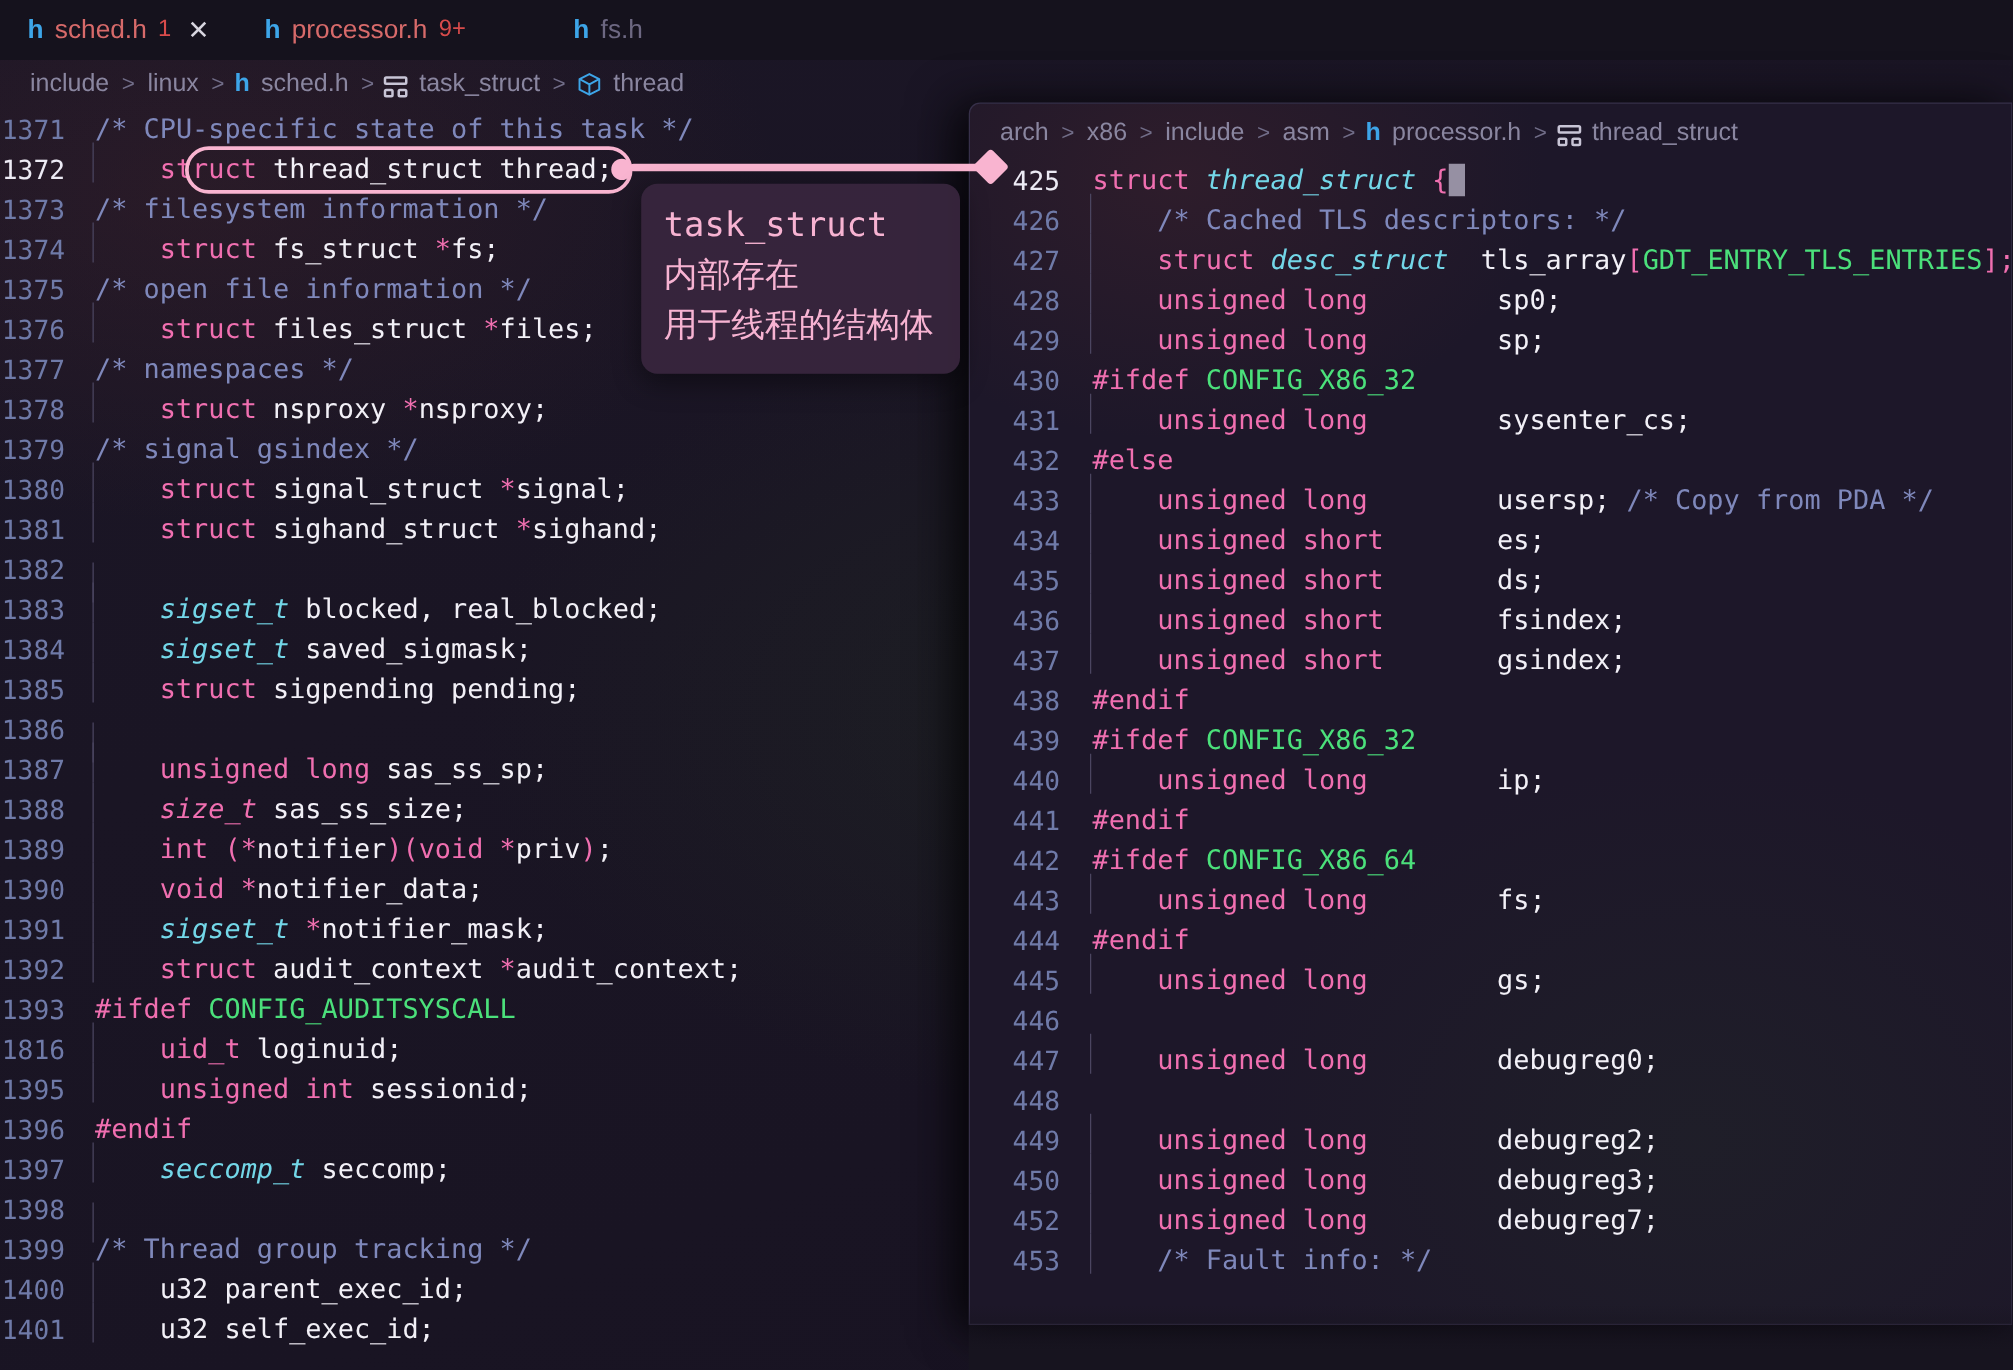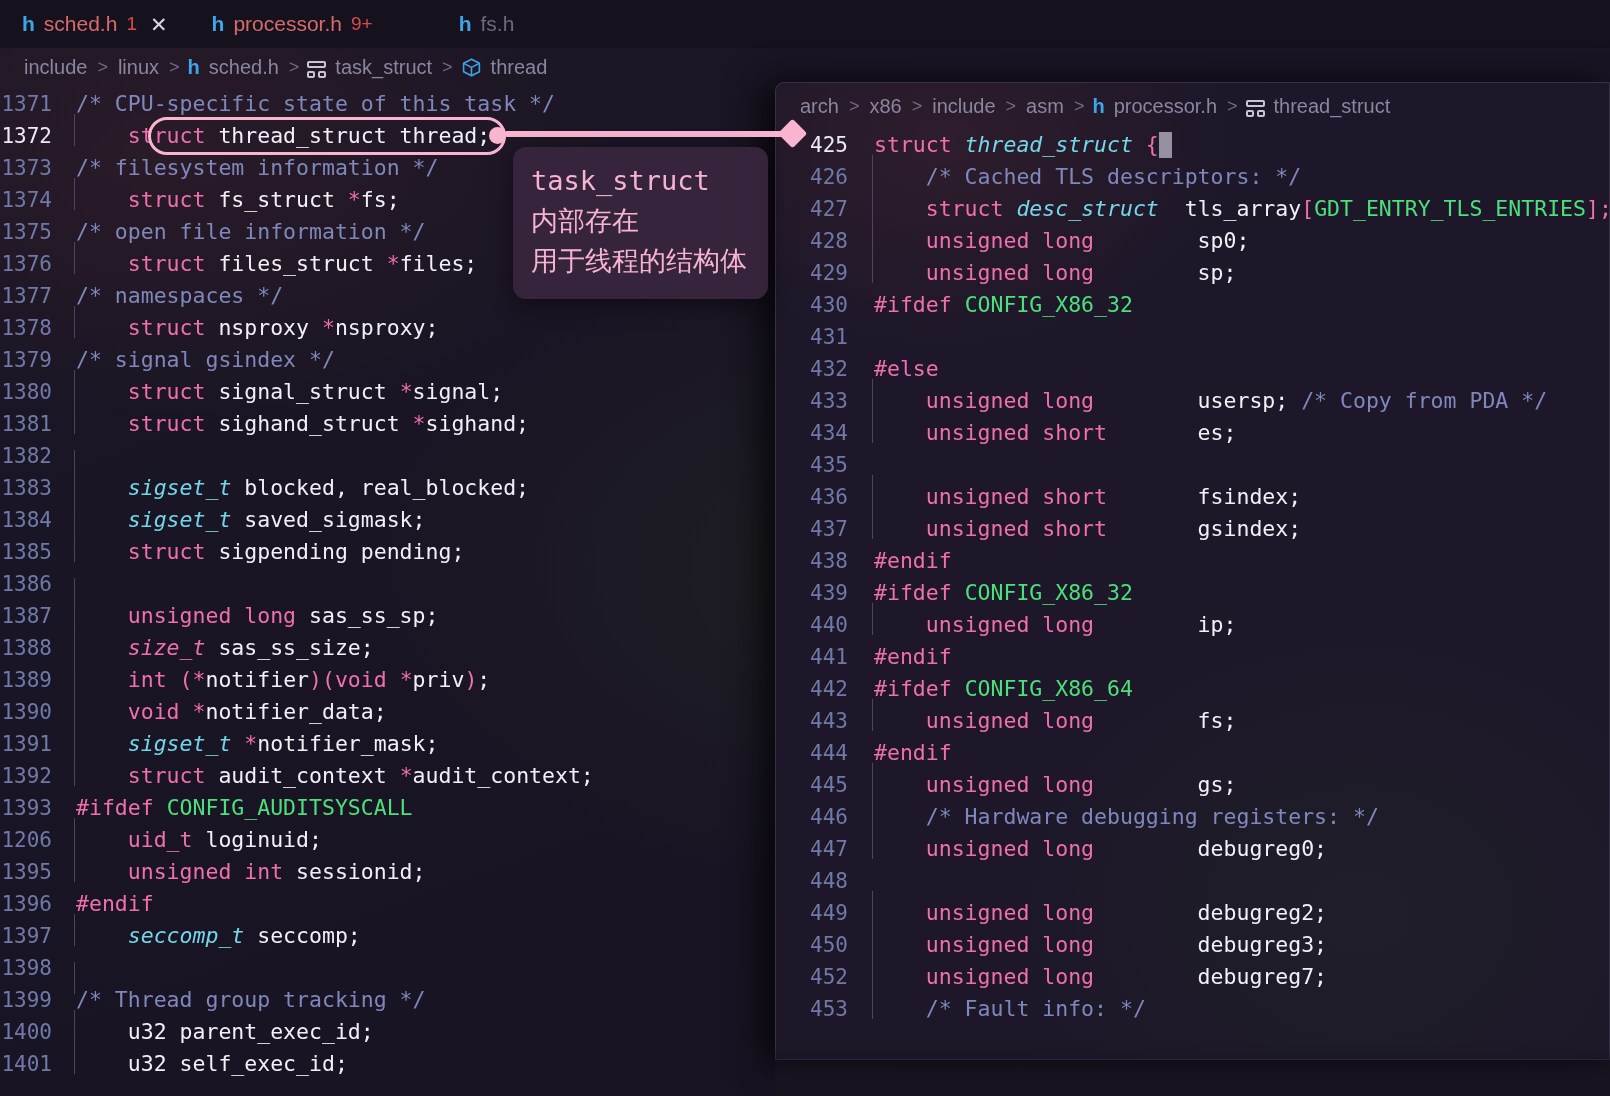--- a/index.html
+++ b/index.html
@@ -291,21 +291,21 @@
         <div class="line"><span class="lno">1384</span><span class="ltext"><span class="ig"></span><span class="">    </span><span class="t">sigset_t</span><span class="id"> saved_sigmask;</span></span></div>
         <div class="line"><span class="lno">1385</span><span class="ltext"><span class="ig"></span><span class="">    </span><span class="k">struct</span><span class="id"> sigpending pending;</span></span></div>
         <div class="line"><span class="lno">1386</span><span class="ltext"><span class="ig"></span></span></div>
         <div class="line"><span class="lno">1387</span><span class="ltext"><span class="ig"></span><span class="">    </span><span class="k">unsigned long</span><span class="id"> sas_ss_sp;</span></span></div>
         <div class="line"><span class="lno">1388</span><span class="ltext"><span class="ig"></span><span class="">    </span><span class="ki">size_t</span><span class="id"> sas_ss_size;</span></span></div>
         <div class="line"><span class="lno">1389</span><span class="ltext"><span class="ig"></span><span class="">    </span><span class="k">int</span><span class="id"> </span><span class="pn">(*</span><span class="id">notifier</span><span class="pn">)(</span><span class="k">void</span><span class="id"> </span><span class="pn">*</span><span class="id">priv</span><span class="pn">)</span><span class="id">;</span></span></div>
         <div class="line"><span class="lno">1390</span><span class="ltext"><span class="ig"></span><span class="">    </span><span class="k">void</span><span class="id"> </span><span class="pn">*</span><span class="id">notifier_data;</span></span></div>
         <div class="line"><span class="lno">1391</span><span class="ltext"><span class="ig"></span><span class="">    </span><span class="t">sigset_t</span><span class="id"> </span><span class="pn">*</span><span class="id">notifier_mask;</span></span></div>
         <div class="line"><span class="lno">1392</span><span class="ltext"><span class="ig"></span><span class="">    </span><span class="k">struct</span><span class="id"> audit_context </span><span class="pn">*</span><span class="id">audit_context;</span></span></div>
         <div class="line"><span class="lno">1393</span><span class="ltext"><span class="pp">#ifdef</span><span class="id"> </span><span class="mc">CONFIG_AUDITSYSCALL</span></span></div>
-        <div class="line"><span class="lno">1206</span><span class="ltext"><span class="ig"></span><span class="">    </span><span class="k">uid_t</span><span class="id"> loginuid;</span></span></div>
+        <div class="line"><span class="lno">1816</span><span class="ltext"><span class="ig"></span><span class="">    </span><span class="k">uid_t</span><span class="id"> loginuid;</span></span></div>
         <div class="line"><span class="lno">1395</span><span class="ltext"><span class="ig"></span><span class="">    </span><span class="k">unsigned int</span><span class="id"> sessionid;</span></span></div>
         <div class="line"><span class="lno">1396</span><span class="ltext"><span class="pp">#endif</span></span></div>
         <div class="line"><span class="lno">1397</span><span class="ltext"><span class="ig"></span><span class="">    </span><span class="t">seccomp_t</span><span class="id"> seccomp;</span></span></div>
         <div class="line"><span class="lno">1398</span><span class="ltext"><span class="ig"></span></span></div>
         <div class="line"><span class="lno">1399</span><span class="ltext"><span class="cm">/* Thread group tracking */</span></span></div>
         <div class="line"><span class="lno">1400</span><span class="ltext"><span class="ig"></span><span class="">    </span><span class="id">u32 parent_exec_id;</span></span></div>
         <div class="line"><span class="lno">1401</span><span class="ltext"><span class="ig"></span><span class="">    </span><span class="id">u32 self_exec_id;</span></span></div>
       </div>
   </div>
 
@@ -355,36 +355,36 @@
           <span class="seg">thread_struct</span>
         </div>
     </div>
     <div class="code lines" id="right-lines" style="margin-top:40px">
         <div class="line"><span class="lno cur">425</span><span class="ltext"><span class="k">struct</span><span class="id"> </span><span class="t">thread_struct</span><span class="id"> </span><span class="pn">{</span><span class="rcursor"></span></span></div>
         <div class="line"><span class="lno">426</span><span class="ltext"><span class="ig"></span><span class="">    </span><span class="cm">/* Cached TLS descriptors: */</span></span></div>
         <div class="line"><span class="lno">427</span><span class="ltext"><span class="ig"></span><span class="">    </span><span class="k">struct</span><span class="id"> </span><span class="t">desc_struct</span><span class="id">  tls_array</span><span class="pn">[</span><span class="mc">GDT_ENTRY_TLS_ENTRIES</span><span class="pn">];</span></span></div>
         <div class="line"><span class="lno">428</span><span class="ltext"><span class="ig"></span><span class="">    </span><span class="k">unsigned long</span><span class="id">        sp0;</span></span></div>
         <div class="line"><span class="lno">429</span><span class="ltext"><span class="ig"></span><span class="">    </span><span class="k">unsigned long</span><span class="id">        sp;</span></span></div>
         <div class="line"><span class="lno">430</span><span class="ltext"><span class="pp">#ifdef</span><span class="id"> </span><span class="mc">CONFIG_X86_32</span></span></div>
-        <div class="line"><span class="lno">431</span></div>
+        <div class="line"><span class="lno">431</span><span class="ltext"><span class="ig"></span><span class="">    </span><span class="k">unsigned long</span><span class="id">        sysenter_cs;</span></span></div>
         <div class="line"><span class="lno">432</span><span class="ltext"><span class="pp">#else</span></span></div>
         <div class="line"><span class="lno">433</span><span class="ltext"><span class="ig"></span><span class="">    </span><span class="k">unsigned long</span><span class="id">        usersp; </span><span class="cm">/* Copy from PDA */</span></span></div>
         <div class="line"><span class="lno">434</span><span class="ltext"><span class="ig"></span><span class="">    </span><span class="k">unsigned short</span><span class="id">       es;</span></span></div>
-        <div class="line"><span class="lno">435</span></div>
+        <div class="line"><span class="lno">435</span><span class="ltext"><span class="ig"></span><span class="">    </span><span class="k">unsigned short</span><span class="id">       ds;</span></span></div>
         <div class="line"><span class="lno">436</span><span class="ltext"><span class="ig"></span><span class="">    </span><span class="k">unsigned short</span><span class="id">       fsindex;</span></span></div>
         <div class="line"><span class="lno">437</span><span class="ltext"><span class="ig"></span><span class="">    </span><span class="k">unsigned short</span><span class="id">       gsindex;</span></span></div>
         <div class="line"><span class="lno">438</span><span class="ltext"><span class="pp">#endif</span></span></div>
         <div class="line"><span class="lno">439</span><span class="ltext"><span class="pp">#ifdef</span><span class="id"> </span><span class="mc">CONFIG_X86_32</span></span></div>
         <div class="line"><span class="lno">440</span><span class="ltext"><span class="ig"></span><span class="">    </span><span class="k">unsigned long</span><span class="id">        ip;</span></span></div>
         <div class="line"><span class="lno">441</span><span class="ltext"><span class="pp">#endif</span></span></div>
         <div class="line"><span class="lno">442</span><span class="ltext"><span class="pp">#ifdef</span><span class="id"> </span><span class="mc">CONFIG_X86_64</span></span></div>
         <div class="line"><span class="lno">443</span><span class="ltext"><span class="ig"></span><span class="">    </span><span class="k">unsigned long</span><span class="id">        fs;</span></span></div>
         <div class="line"><span class="lno">444</span><span class="ltext"><span class="pp">#endif</span></span></div>
         <div class="line"><span class="lno">445</span><span class="ltext"><span class="ig"></span><span class="">    </span><span class="k">unsigned long</span><span class="id">        gs;</span></span></div>
-        <div class="line"><span class="lno">446</span><span class="ltext"><span class="ig"></span><span class="">    </span><span class="cm">/* Hardware debugging registers: */</span></span></div>
+        <div class="line"><span class="lno">446</span></div>
         <div class="line"><span class="lno">447</span><span class="ltext"><span class="ig"></span><span class="">    </span><span class="k">unsigned long</span><span class="id">        debugreg0;</span></span></div>
         <div class="line"><span class="lno">448</span></div>
         <div class="line"><span class="lno">449</span><span class="ltext"><span class="ig"></span><span class="">    </span><span class="k">unsigned long</span><span class="id">        debugreg2;</span></span></div>
         <div class="line"><span class="lno">450</span><span class="ltext"><span class="ig"></span><span class="">    </span><span class="k">unsigned long</span><span class="id">        debugreg3;</span></span></div>
         <div class="line"><span class="lno">452</span><span class="ltext"><span class="ig"></span><span class="">    </span><span class="k">unsigned long</span><span class="id">        debugreg7;</span></span></div>
         <div class="line"><span class="lno">453</span><span class="ltext"><span class="ig"></span><span class="">    </span><span class="cm">/* Fault info: */</span></span></div>
       </div>
   </div>
 
   <div class="pane-fade"></div>

